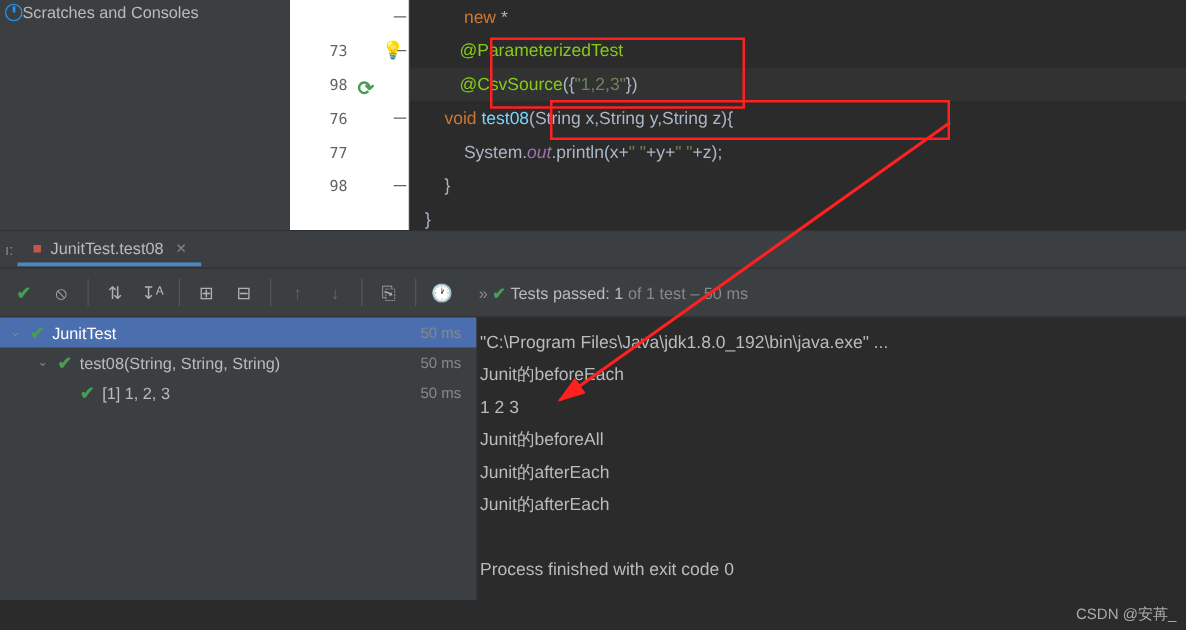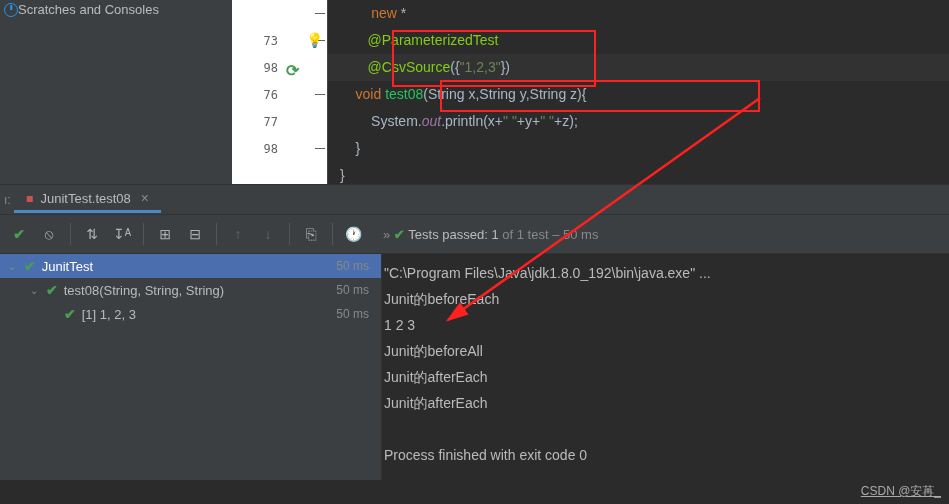--- a/index.html
+++ b/index.html
@@ -14,21 +14,21 @@
 .gutter-icon { width:14px; height:14px; margin-left:8px; }
 .bulb { color:#ffc66d; }
 .rotate-icon { color:#499c54; font-weight:bold; }
 .collapse-mark { position:absolute; right:2px; width:10px; height:1px; background:#606366; }
 .editor { position:absolute; top:0; left:328px; right:0; height:184px; background:#2b2b2b; font-family:"Consolas","Courier New",monospace; font-size:14px; line-height:27px; }
 .code-row { height:27px; padding-left:12px; white-space:pre; position:relative; }
 .k-orange { color:#cc7832; }
 .k-yellow { color:#84cc16;margin-left:12px; }
 .k-green { color:#6a8759; }
 .k-purple { color:#9876aa; font-style:italic; }
-.k-method { color:#22c55e; }
+.k-method { color:#7dd3fc; }
 .k-white { color:#a9b7c6; }
 .caret-line { background:#323232; }
 .red-box { position:absolute; border:2px solid #ff2020; pointer-events:none; }
 .box1 { top:30px; left:392px; width:204px; height:57px; }
 .box2 { top:80px; left:440px; width:320px; height:32px; }
 .tab-bar { position:absolute; top:184px; left:0; right:0; height:30px; background:#3c3f41; border-top:1px solid #323232; display:flex; align-items:center; }
 .run-label { width:14px; color:#888; font-size:12px; padding-left:4px; }
 .tab { display:flex; align-items:center; gap:6px; padding:4px 12px; border-bottom:3px solid #4a88c7; color:#bbb; font-size:13px; }
 .tab-icon { color:#c75450; font-size:11px; transform:rotate(45deg); display:inline-block; }
 .tab-close { color:#888; font-size:14px; margin-left:4px; }
@@ -40,21 +40,21 @@
 .tree-panel { position:absolute; top:254px; left:0; width:382px; bottom:24px; background:#3c3f41; border-right:1px solid #323232; }
 .tree-row { display:flex; align-items:center; height:24px; padding-left:8px; color:#bbb; font-size:13px; }
 .tree-row.selected { background:#4b6eaf; color:#fff; }
 .tree-indent1 { padding-left:30px; }
 .tree-indent2 { padding-left:64px; }
 .tree-arrow { color:#888; font-size:10px; margin-right:6px; display:inline-block; width:10px; }
 .tree-check { color:#499c54; font-weight:bold; margin-right:6px; font-size:14px; }
 .tree-time { margin-left:auto; margin-right:12px; color:#888; font-size:12px; }
 .output-panel { position:absolute; top:254px; left:382px; right:0; bottom:24px; background:#2b2b2b; font-family:"Consolas","Courier New",monospace; font-size:14px; line-height:26px; padding:6px 2px; color:#bbb; overflow:hidden; }
 .out-row { height:26px; white-space:pre; }
-.watermark { position:absolute; bottom:4px; right:8px; color:#aaa; font-size:12px; font-family:Arial;text-decoration:underline; }
+.watermark { position:absolute; bottom:4px; right:8px; color:#aaa; font-size:12px; font-family:Arial; }
 svg.arrow { position:absolute; top:0; left:0; pointer-events:none; }
 </style>
 </head>
 <body>
 
 <div class="project-panel">
   <div class="project-item">
     <span class="clock-icon"></span>
     <span>Scratches and Consoles</span>
   </div>

